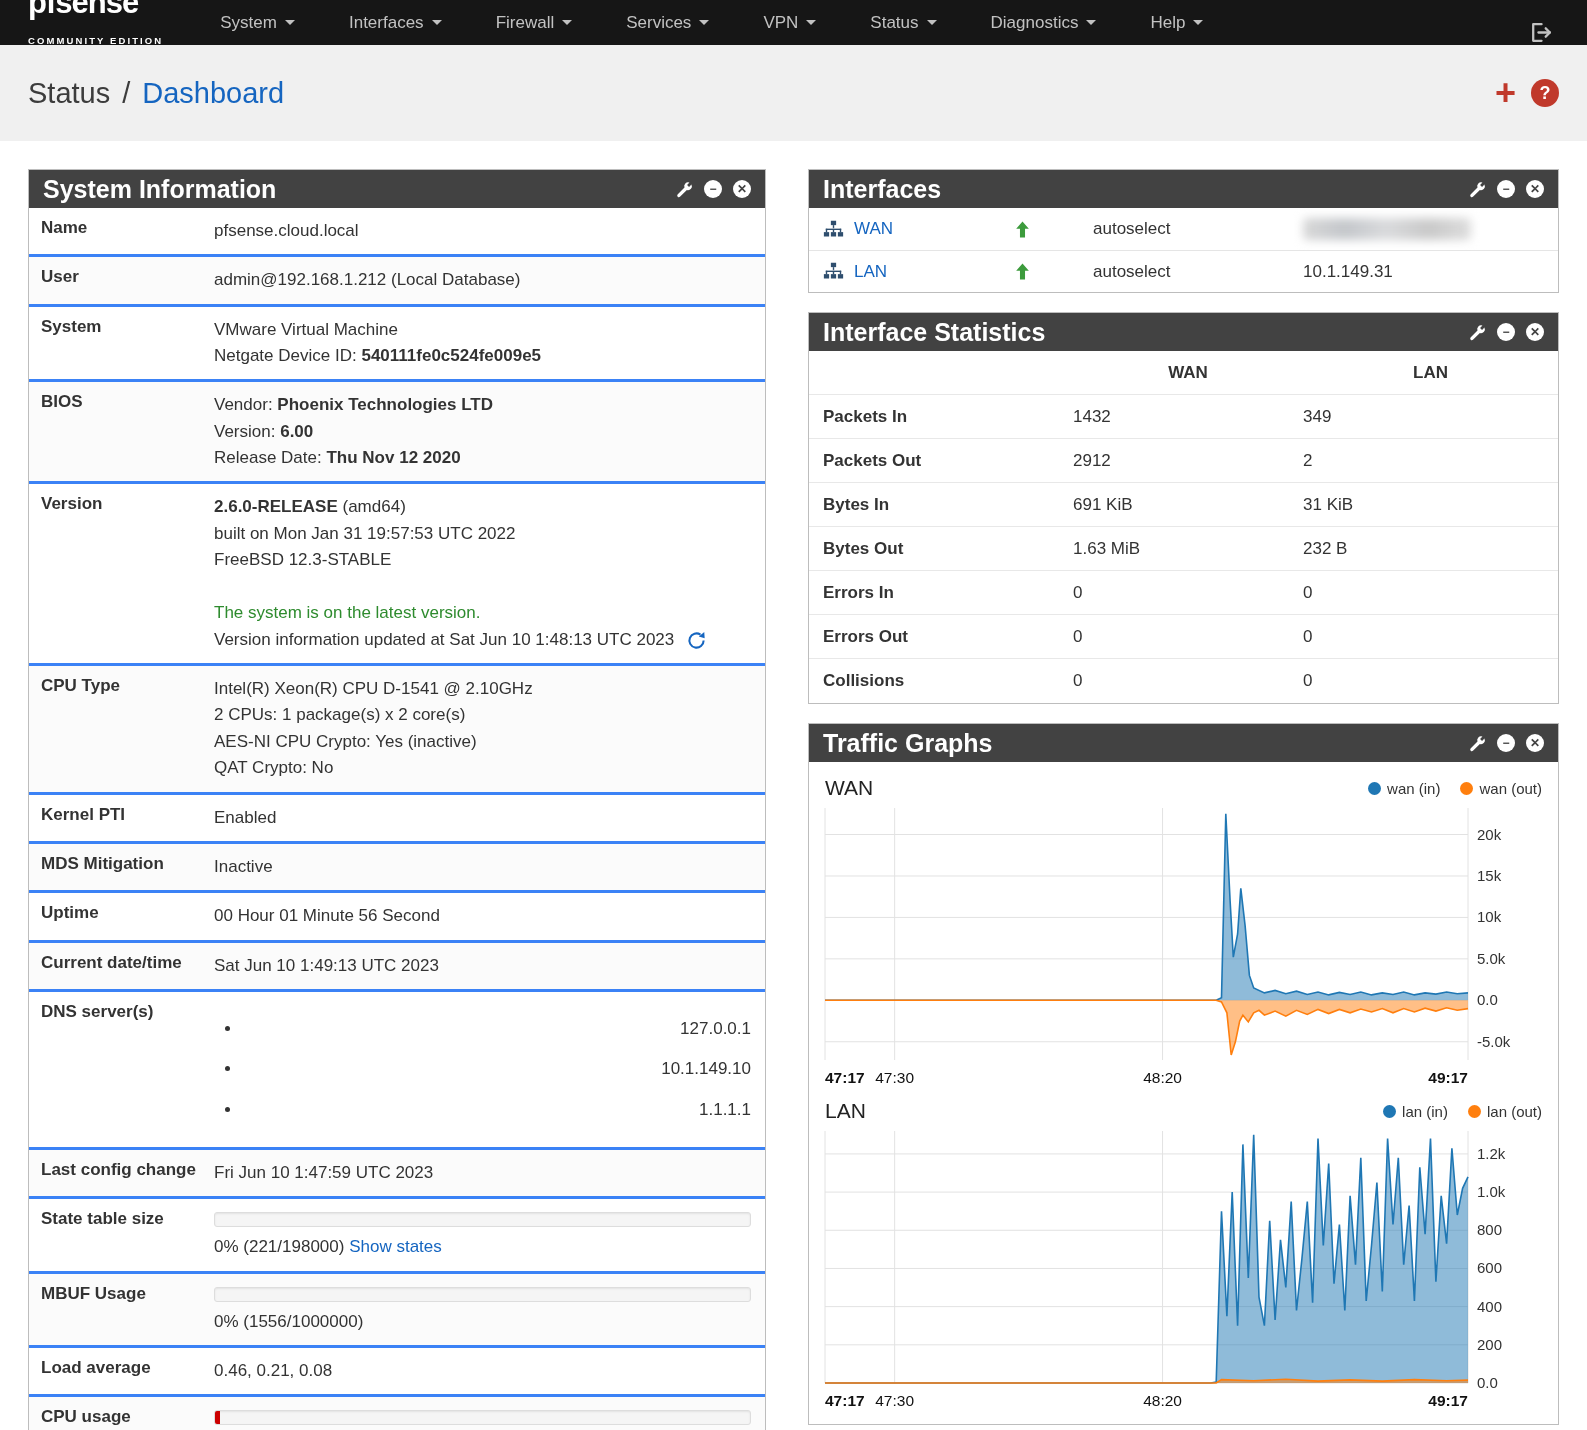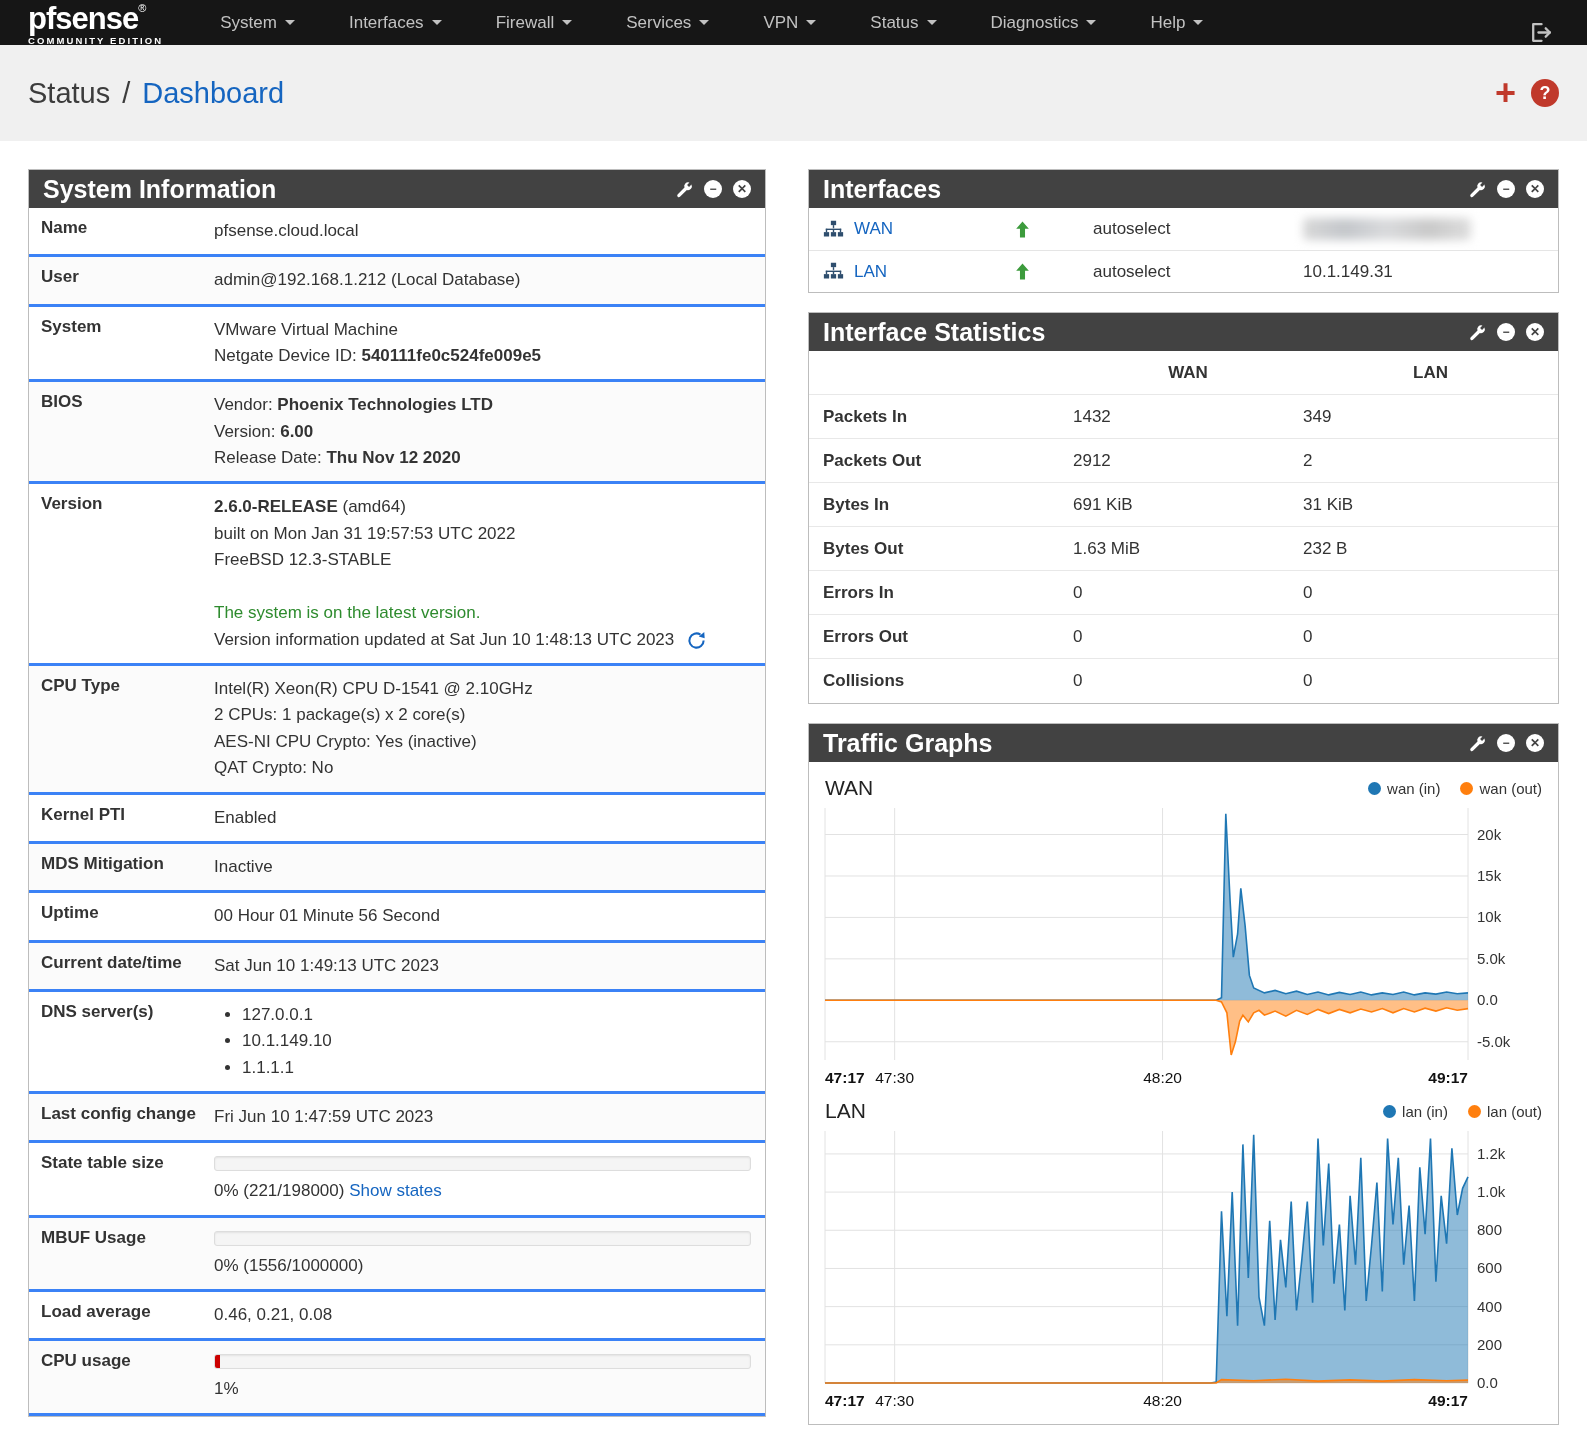--- a/index.html
+++ b/index.html
@@ -7,21 +7,21 @@
   body {
     width:1587px; height:1430px; overflow:hidden;
     font-family:"Liberation Sans", sans-serif;
     font-size:17px; color:#333; background:#fff;
   }
   
   .navbar { height:45px; background:#161616; display:flex; align-items:flex-end; padding:0 28px; }
   .brand { color:#fff; margin-right:30px; line-height:1; cursor:pointer; }
   .brand-name { font-size:31px; font-weight:bold; letter-spacing:-1px; }
   .brand-reg { font-size:11px; vertical-align:top; }
-  .brand-sub { font-size:9.5px; letter-spacing:2.1px; margin-top:2px; font-weight:bold; }
+  .brand-sub { font-size:9.5px; letter-spacing:2.1px; margin-top:18px; font-weight:bold; }
   .nav-items { display:flex; align-items:center; height:100%; }
   .nav-item { color:#c2c2c2; padding:0 27px; height:100%; display:flex; align-items:center; gap:8px; cursor:pointer; font-size:17px; }
   .caret { width:0; height:0; border-left:5px solid transparent; border-right:5px solid transparent; border-top:5px solid #c2c2c2; }
   .signout { margin-left:auto; cursor:pointer; display:flex; align-items:center; padding:0 6px; }
   
   .page-head { background:#f0f0f0; height:96px; display:flex; align-items:center; padding:0 28px; }
   .breadcrumb { font-size:29px; display:flex; align-items:baseline; gap:12px; }
   .crumb-section { color:#3c3c3c; }
   .crumb-sep { color:#3c3c3c; }
   .crumb-page { color:#1565c0; cursor:pointer; }
@@ -41,21 +41,21 @@
   .circle-tool { width:18px; height:18px; border-radius:50%; background:#fff; color:#424242; display:flex; align-items:center; justify-content:center; font-size:12px; font-weight:bold; line-height:1; }
   
   .sys-row { display:flex; border-bottom:3px solid #3b82f6; min-height:43px; }
   .sys-row:nth-child(even) { background:#fbfbfb; }
   .sys-label { width:185px; flex-shrink:0; padding:10px 12px; font-weight:bold; color:#333; }
   .sys-value { flex:1; padding:10px 14px 10px 0; line-height:1.55; }
   .green-text { color:#2e8b2e; }
   .blue-link { color:#1565c0; cursor:pointer; text-decoration:none; }
   .bold { font-weight:bold; }
   .dns-list { margin:0; padding-left:28px; }
-  .dns-list li { margin:0 0; }
+  .dns-list li { margin:14px 0;text-align:right; }
   .progress { height:15px; background:#f5f5f5; border:1px solid #ddd; border-radius:3px; box-shadow:inset 0 1px 2px rgba(0,0,0,.08); overflow:hidden; margin:3px 0 7px; }
   .progress-fill { height:100%; background:#cc0000; }
   .refresh-btn { display:inline-flex; vertical-align:middle; margin-left:8px; cursor:pointer; }
   
   .iface-row { display:grid; grid-template-columns:190px 80px 210px 1fr; align-items:center; padding:10px 14px; border-bottom:1px solid #e5e5e5; }
   .iface-row:last-child { border-bottom:none; }
   .iface-name { display:flex; align-items:center; gap:10px; }
   .blur-ip { width:168px; height:22px; border-radius:4px; background:linear-gradient(90deg,#d8d8d8,#c4c7cb,#d9dadc,#c9c9c9,#dddddd); filter:blur(5px); }
   
   .stats-row { display:grid; grid-template-columns:250px 230px 1fr; align-items:center; padding:11px 0 11px 14px; border-bottom:1px solid #e8e8e8; min-height:44px; }

